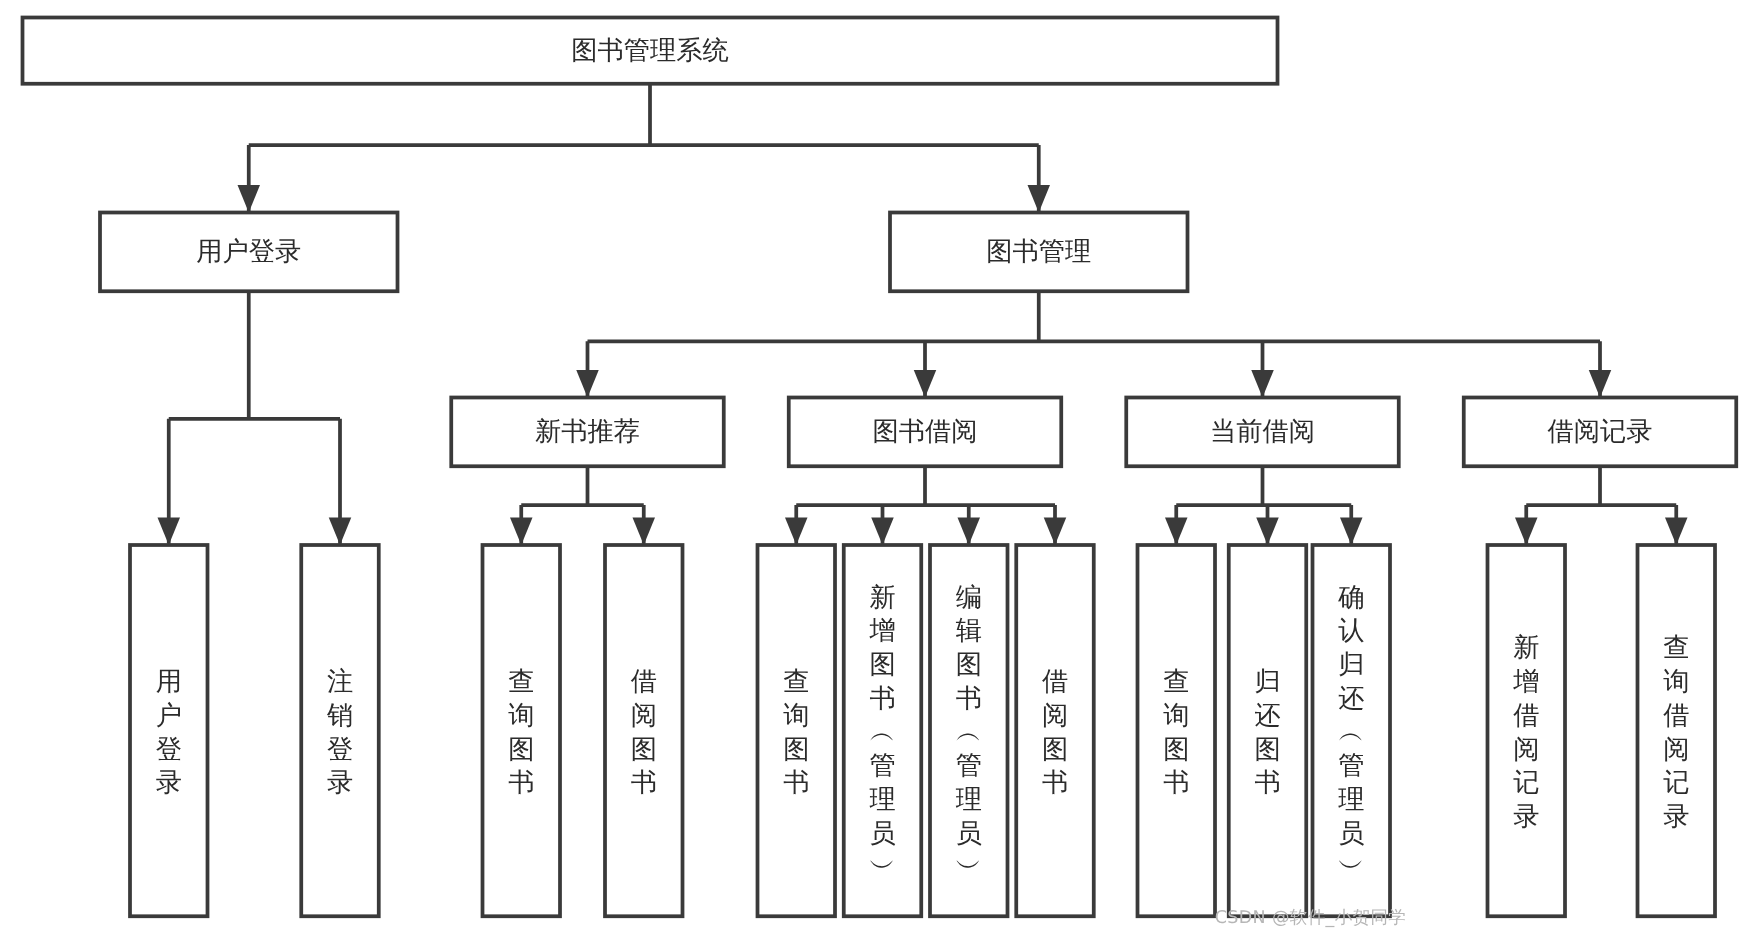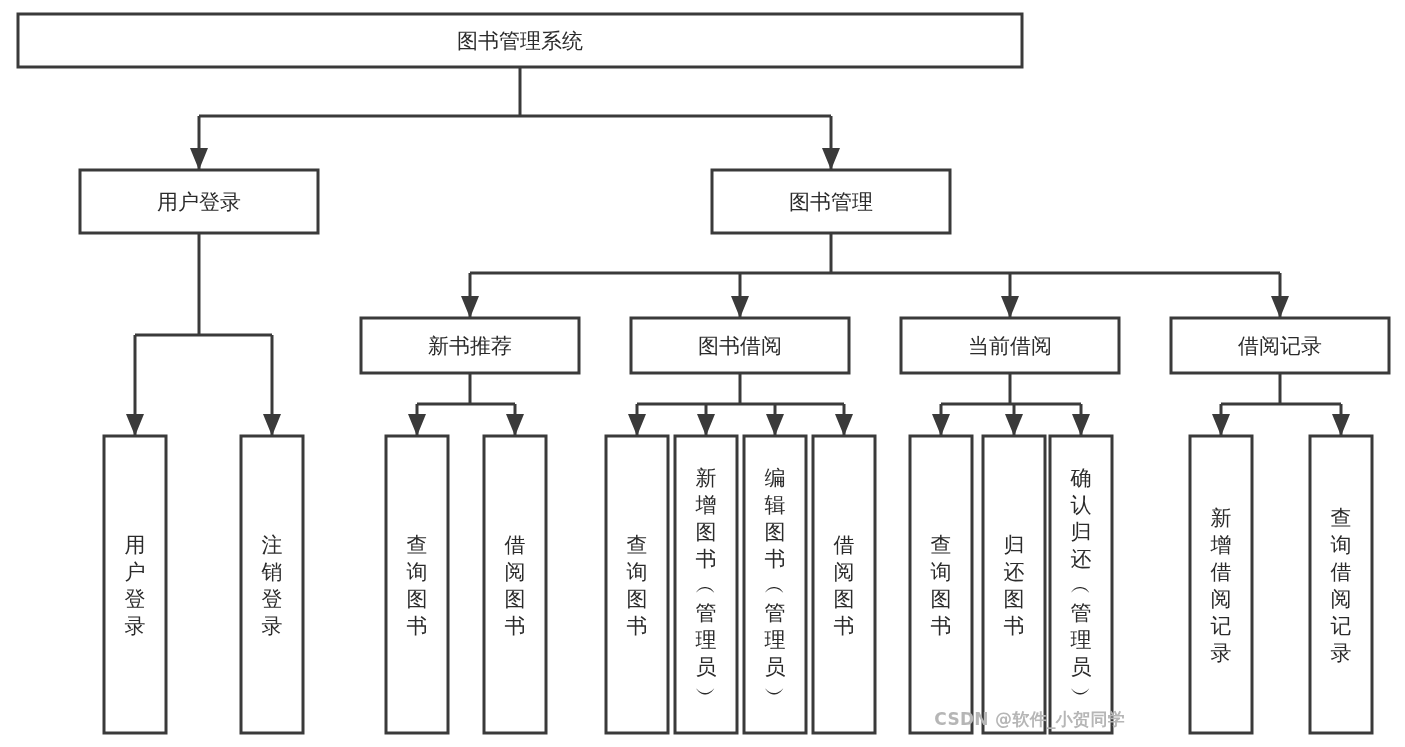--- a/index.html
+++ b/index.html
@@ -21,27 +21,26 @@
     dominant-baseline:middle;
   }
   .leaf-label{
     fill:#2b2b2b;
     font-family:"DejaVu Sans","Liberation Sans",sans-serif;
     font-size:21px;
     text-anchor:middle;
   }
   .watermark{
     position:absolute;
-    right:8px;bottom:16px;
+    right:8px;bottom:4px;
     font-family:"DejaVu Sans","Liberation Sans",sans-serif;
-    font-size:17px;
+    font-size:14px;
     color:#b6b6b6;
     white-space:nowrap;
     letter-spacing:0.3px;
-    font-weight:bold;
   }
 </style>
 </head>
 <body>
 
 <div id="diagram-root">
   <svg id="tree-svg" width="1405" height="747" viewBox="0 0 1405 747" xmlns="http://www.w3.org/2000/svg">
     <g id="edges-layer">
         <line x1="520" y1="67" x2="520" y2="116" class="edge"></line>
         <line x1="199" y1="116" x2="831" y2="116" class="edge"></line>

